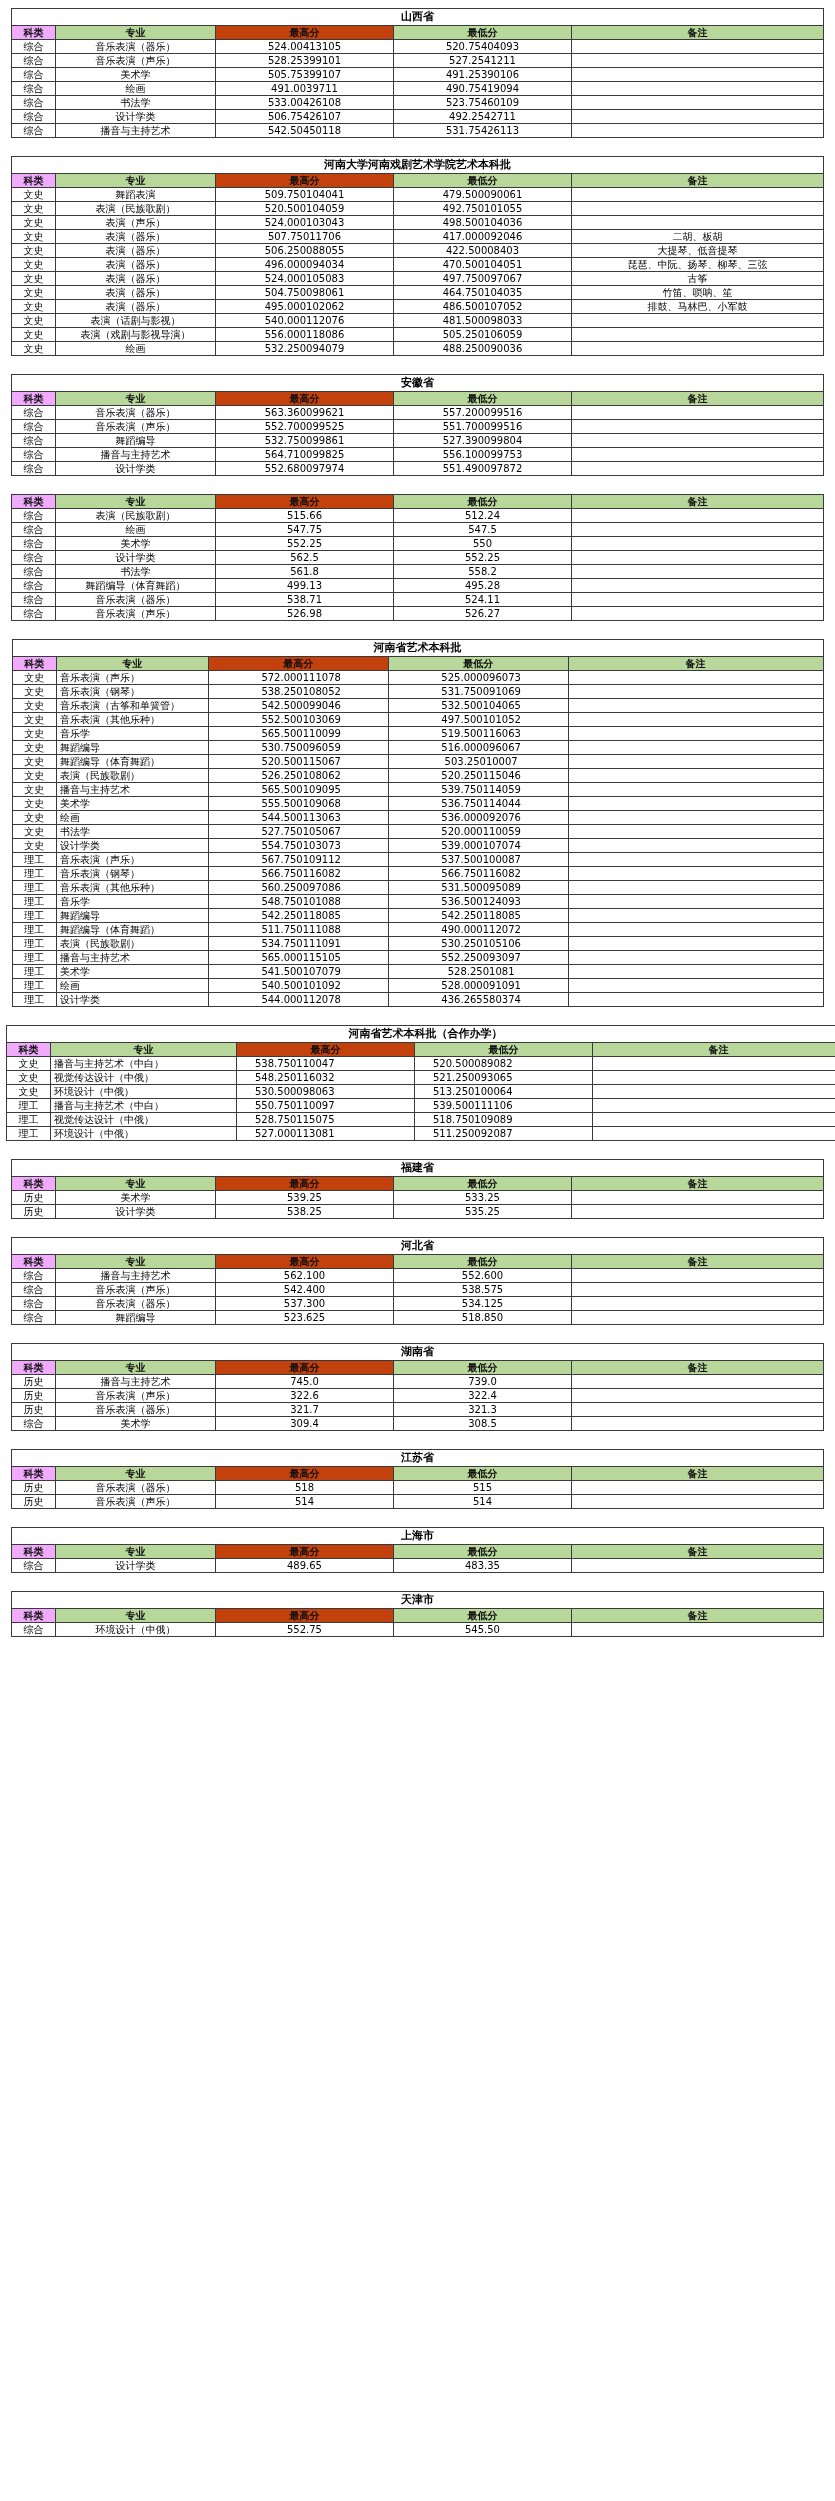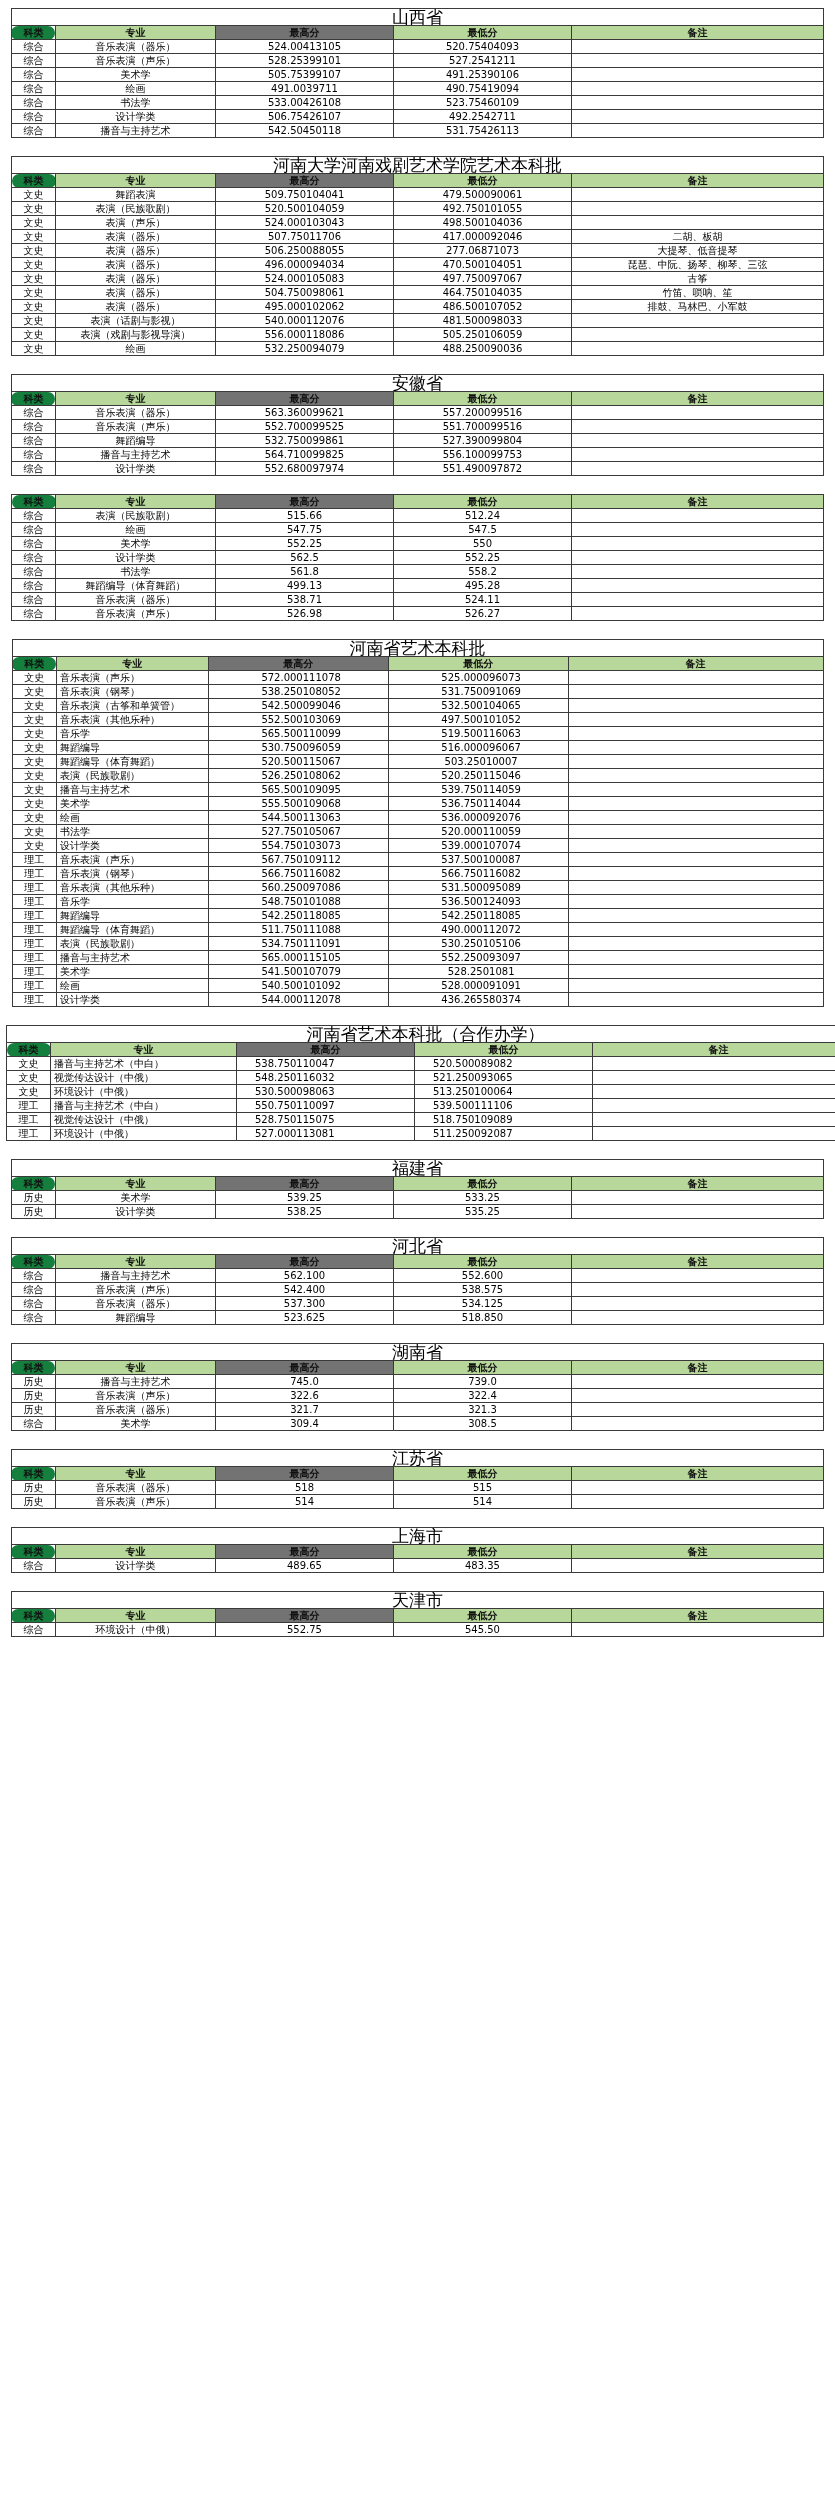--- a/index.html
+++ b/index.html
@@ -37,36 +37,36 @@
     font-size: 10px;
     font-weight: normal;
     text-align: center;
     vertical-align: middle;
     overflow: hidden;
     white-space: nowrap;
   }
   tr.title-row td {
     height: 16px;
     line-height: 16px;
-    font-size: 17px;
-    font-weight: normal;
+    font-size: 11px;
+    font-weight: bold;
     background: #ffffff;
     letter-spacing: 0px;
   }
   tr.head-row td {
     background: #b8d79a;
     font-weight: bold;
     height: 13px;
     line-height: 13px;
     font-size: 10px;
     color: #111111;
   }
-  tr.head-row td.c-kl { background:#15803d;border-radius:7px; }
+  tr.head-row td.c-kl { background:#f0abfc; }
   tr.head-row td.c-zy { background:#b8d79a;text-align:center; }
-  tr.head-row td.c-max { background:#737373;margin-top:33px; }
+  tr.head-row td.c-max { background:#c2410c;margin-top:33px; }
   tr.head-row td.c-min { background:#b8d79a; }
   tr.head-row td.c-bz  { background:#b8d79a; }
 
   col.kl  { width: 44px; }
   col.zy  { width: 160px; }
   col.max { width: 178px; }
   col.min { width: 178px; }
   col.bz  { width: 252px; }
 
   
@@ -200,21 +200,21 @@
               <td class="kl-cell">文史</td>
               <td class="zy-cell">表演（器乐）</td>
               <td class="max-cell">507.75011706</td>
               <td class="min-cell">417.000092046</td>
               <td class="bz-cell">二胡、板胡</td>
             </tr>
             <tr class="data-row">
               <td class="kl-cell">文史</td>
               <td class="zy-cell">表演（器乐）</td>
               <td class="max-cell">506.250088055</td>
-              <td class="min-cell">277.06871073</td>
+              <td class="min-cell">422.50008403</td>
               <td class="bz-cell">大提琴、低音提琴</td>
             </tr>
             <tr class="data-row">
               <td class="kl-cell">文史</td>
               <td class="zy-cell">表演（器乐）</td>
               <td class="max-cell">496.000094034</td>
               <td class="min-cell">470.500104051</td>
               <td class="bz-cell">琵琶、中阮、扬琴、柳琴、三弦</td>
             </tr>
             <tr class="data-row">

